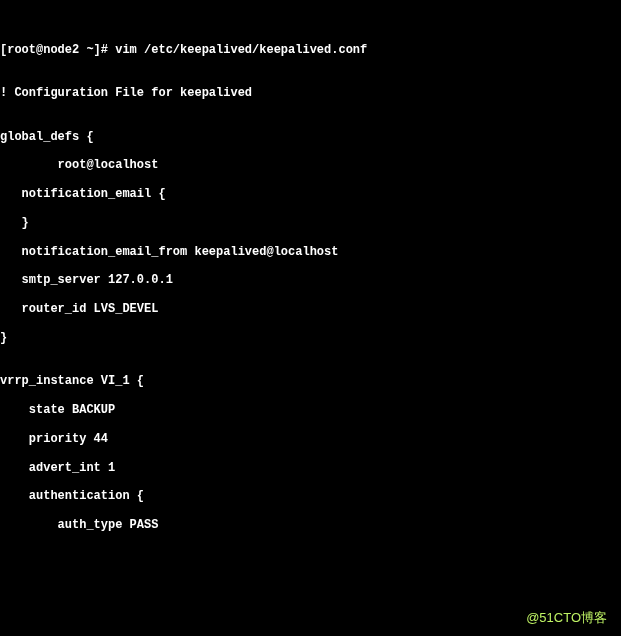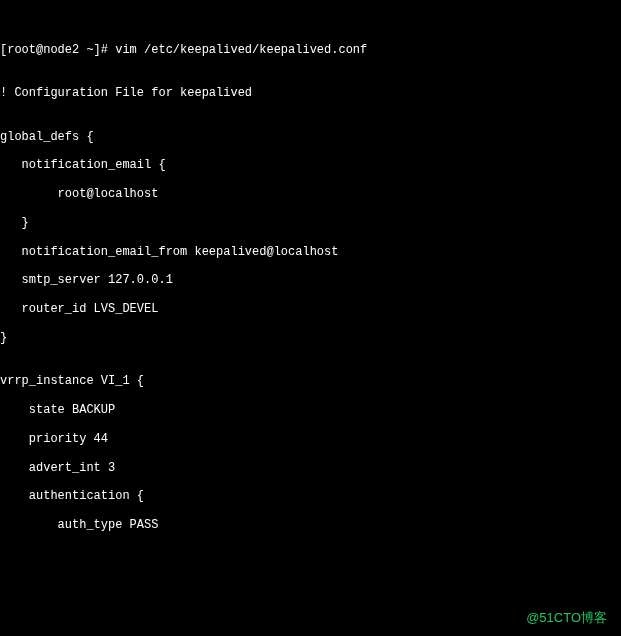--- a/index.html
+++ b/index.html
@@ -17,52 +17,53 @@
       line-height: 1.2;
       position: relative;
       overflow: hidden;
     }
     .terminal {
       padding: 0;
       white-space: pre;
     }
     .line {
       white-space: pre;
+      font-weight: bold;
     }
     .watermark {
       position: absolute;
       bottom: 10px;
       right: 14px;
-      color: #22c55e;
+      color: #bef264;
       font-family: sans-serif;
       font-size: 13px;
     }
   </style>
 </head>
 <body>
 
 <div class="terminal">
 <div class="line">                                                    </div>
 <div class="line">[root@node2 ~]# vim /etc/keepalived/keepalived.conf</div>
 <div class="line"></div>
 <div class="line">! Configuration File for keepalived</div>
 <div class="line"></div>
 <div class="line">global_defs {</div>
+<div class="line">        root@localhost</div>
 <div class="line">   notification_email {</div>
-<div class="line">        root@localhost</div>
 <div class="line">   }</div>
 <div class="line">   notification_email_from keepalived@localhost</div>
 <div class="line">   smtp_server 127.0.0.1</div>
 <div class="line">   router_id LVS_DEVEL</div>
 <div class="line">}</div>
 <div class="line"></div>
 <div class="line">vrrp_instance VI_1 {</div>
 <div class="line">    state BACKUP</div>
 <div class="line">    priority 44</div>
-<div class="line">    advert_int 3</div>
+<div class="line">    advert_int 1</div>
 <div class="line">    authentication {</div>
 <div class="line">        auth_type PASS</div>
 
 
 
 
 
 
 <div class="line"></div>
 

